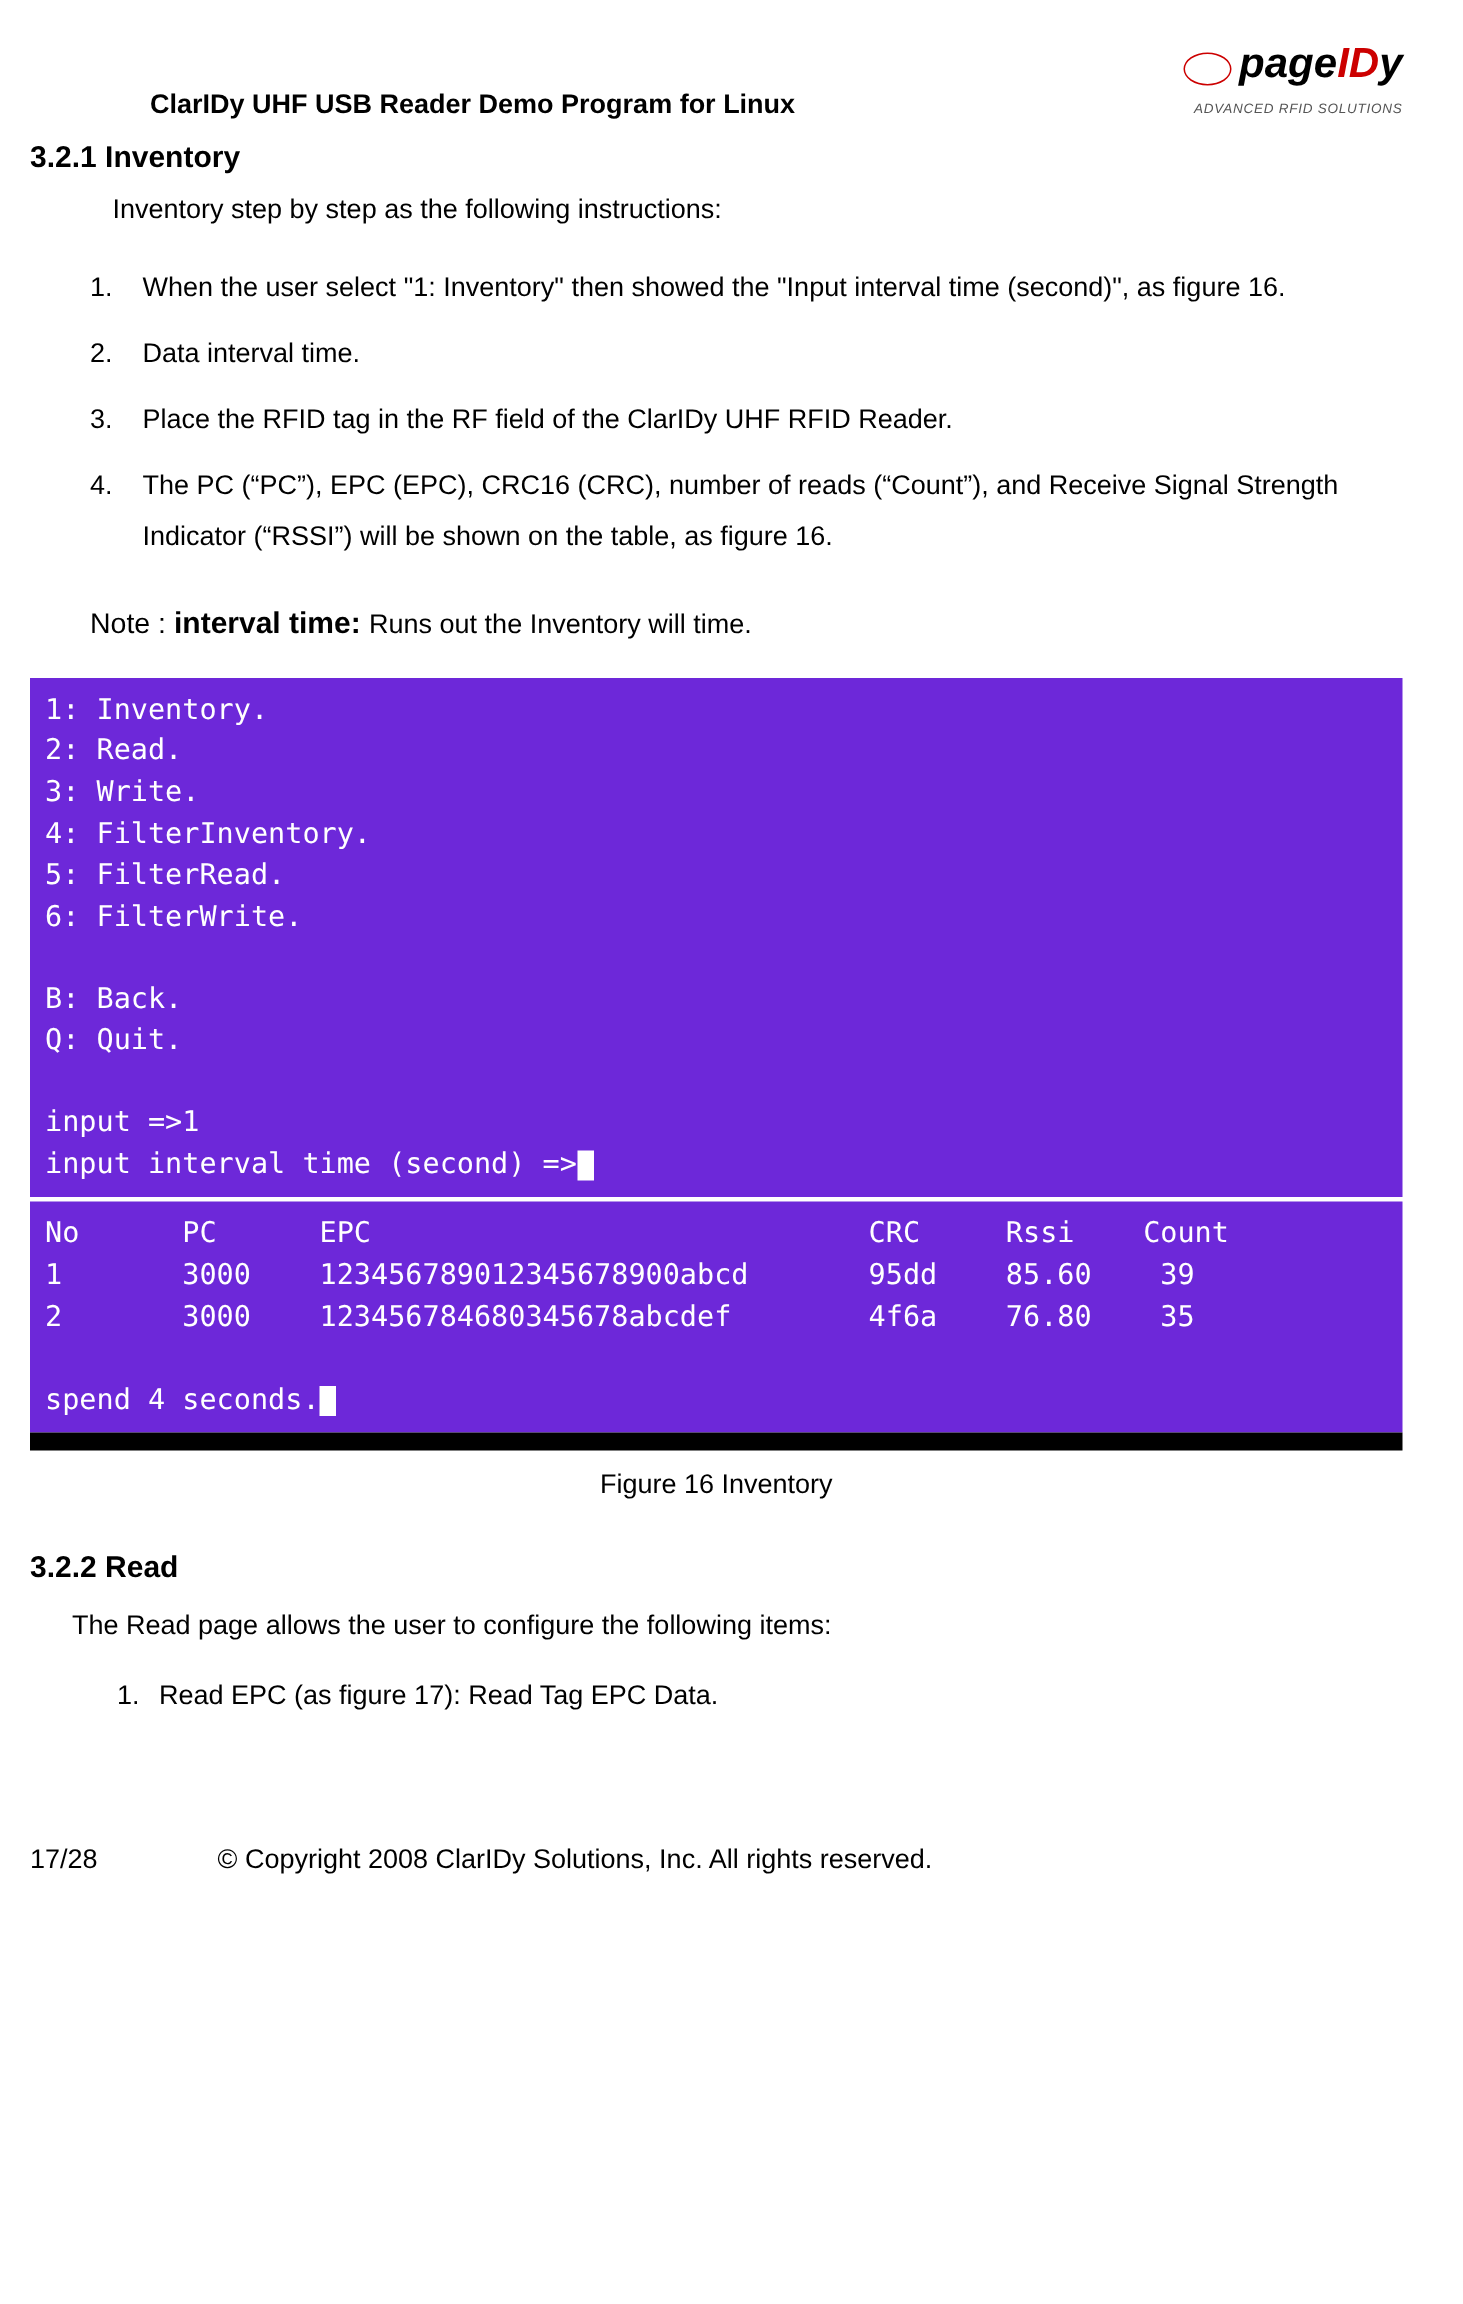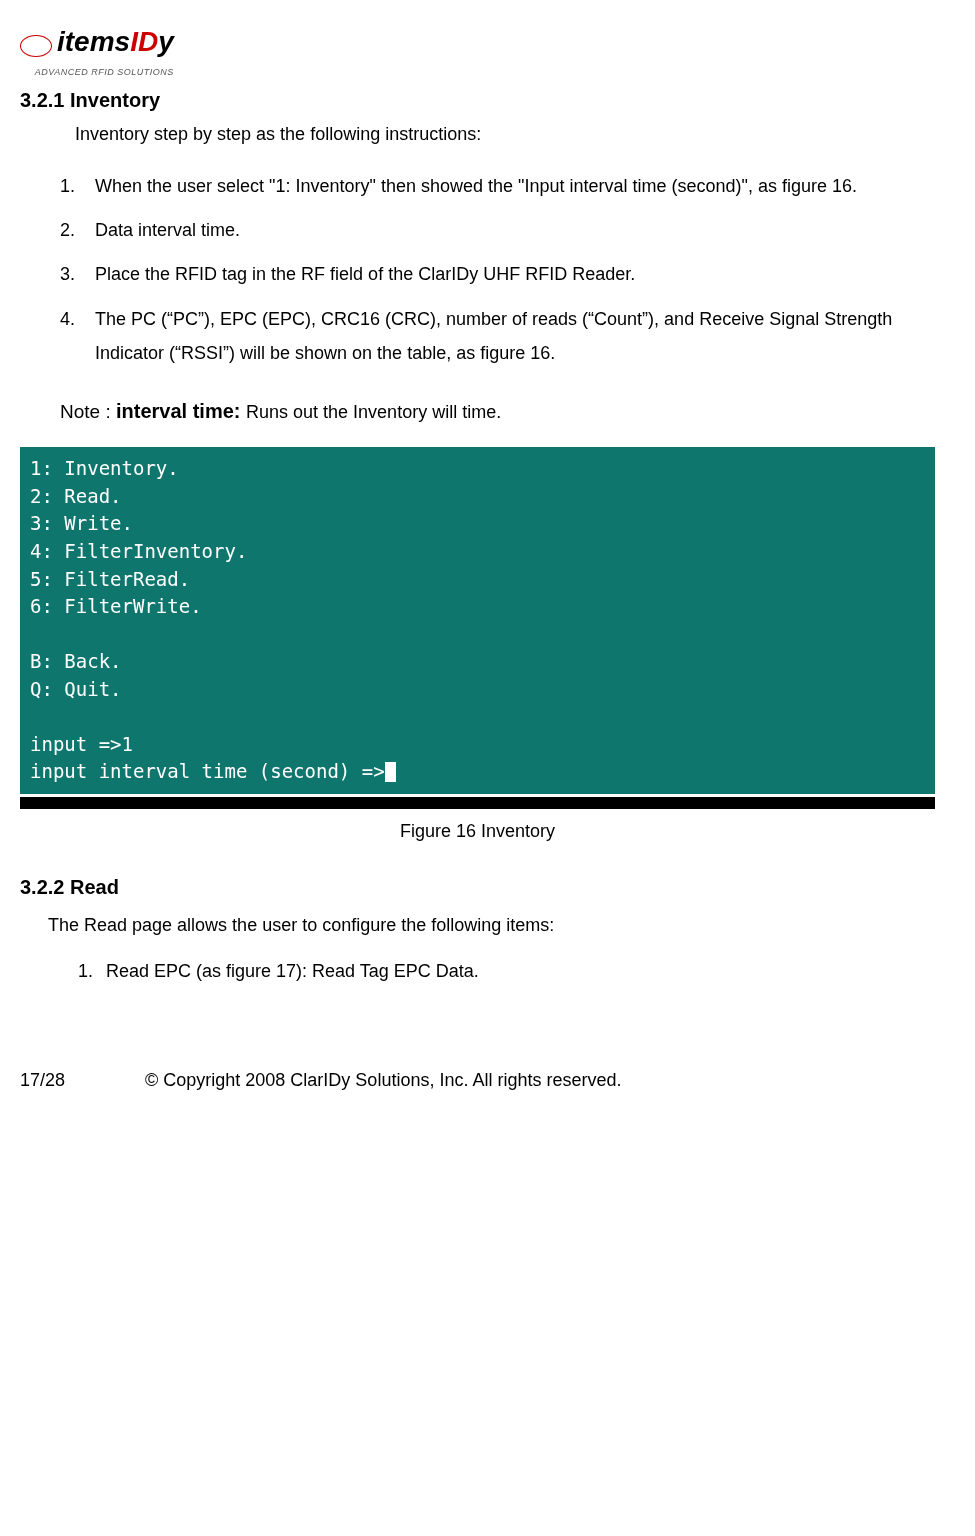--- a/index.html
+++ b/index.html
@@ -71,21 +71,21 @@
       line-height: 1.9;
     }
     .note {
       margin-left: 40px;
       margin-top: 25px;
       margin-bottom: 20px;
     }
     .note .nb { font-weight: normal; font-size: 19px;}
     .note .nt { font-weight: bold; font-size: 20px;}
     .terminal {
-      background: #0f766e;
+      background: #6d28d9;
       color: #fff;
       font-family: "Lucida Console", Consolas, monospace;
       font-size: 19px;
       padding: 8px 10px;
       white-space: pre;
       line-height: 1.45;
       margin: 0;
     }
     .term-divider {
       height: 3px;
@@ -129,22 +129,23 @@
     .footer {
       margin-top: 80px;
       font-size: 18px;
     }
     .footer .page { display: inline-block; width: 120px; margin-left: 0px;}
   </style>
 </head>
 <body>
 
 <div class="header-row">
+  <div class="doc-title">ClarIDy  UHF  USB  Reader  Demo  Program  for  Linux</div>
   <div class="logo-area">
-    <span class="logo-swoosh"></span><span class="logo-main"><span class="logo-clar">items</span><span class="logo-id">ID</span><span class="logo-y">y</span></span>
+    <span class="logo-swoosh"></span><span class="logo-main"><span class="logo-clar">page</span><span class="logo-id">ID</span><span class="logo-y">y</span></span>
     <div class="logo-tag">ADVANCED RFID SOLUTIONS</div>
   </div>
 </div>
 
 <div class="section-h">3.2.1 Inventory</div>
 <div class="intro">Inventory step by step as the following instructions:</div>
 
 <ol class="steps">
   <li>When the user select "1: Inventory" then showed the "Input interval time (second)", as figure 16.</li>
   <li>Data interval time.</li>
@@ -163,20 +164,25 @@
 4: FilterInventory.
 5: FilterRead.
 6: FilterWrite.
 
 B: Back.
 Q: Quit.
 
 input =&gt;1
 input interval time (second) =&gt;</span><span class="cursor"></span></pre>
   <div class="term-divider"></div>
+  <pre class="terminal"><span>No      PC      EPC                             CRC     Rssi    Count</span>
+<span>1       3000    123456789012345678900abcd       95dd    85.60    39</span>
+<span>2       3000    123456784680345678abcdef        4f6a    76.80    35</span>
+
+<span>spend 4 seconds.</span><span class="cursor"></span></pre>
   <div class="term-gap"></div>
 </div>
 
 <div class="caption">
   <span>Figure 16 </span><span>Inventory</span>
 </div>
 
 <div class="section-h2">3.2.2 Read</div>
 <div class="intro2">The Read page allows the user to configure the following items:</div>
 <ol class="steps2">

